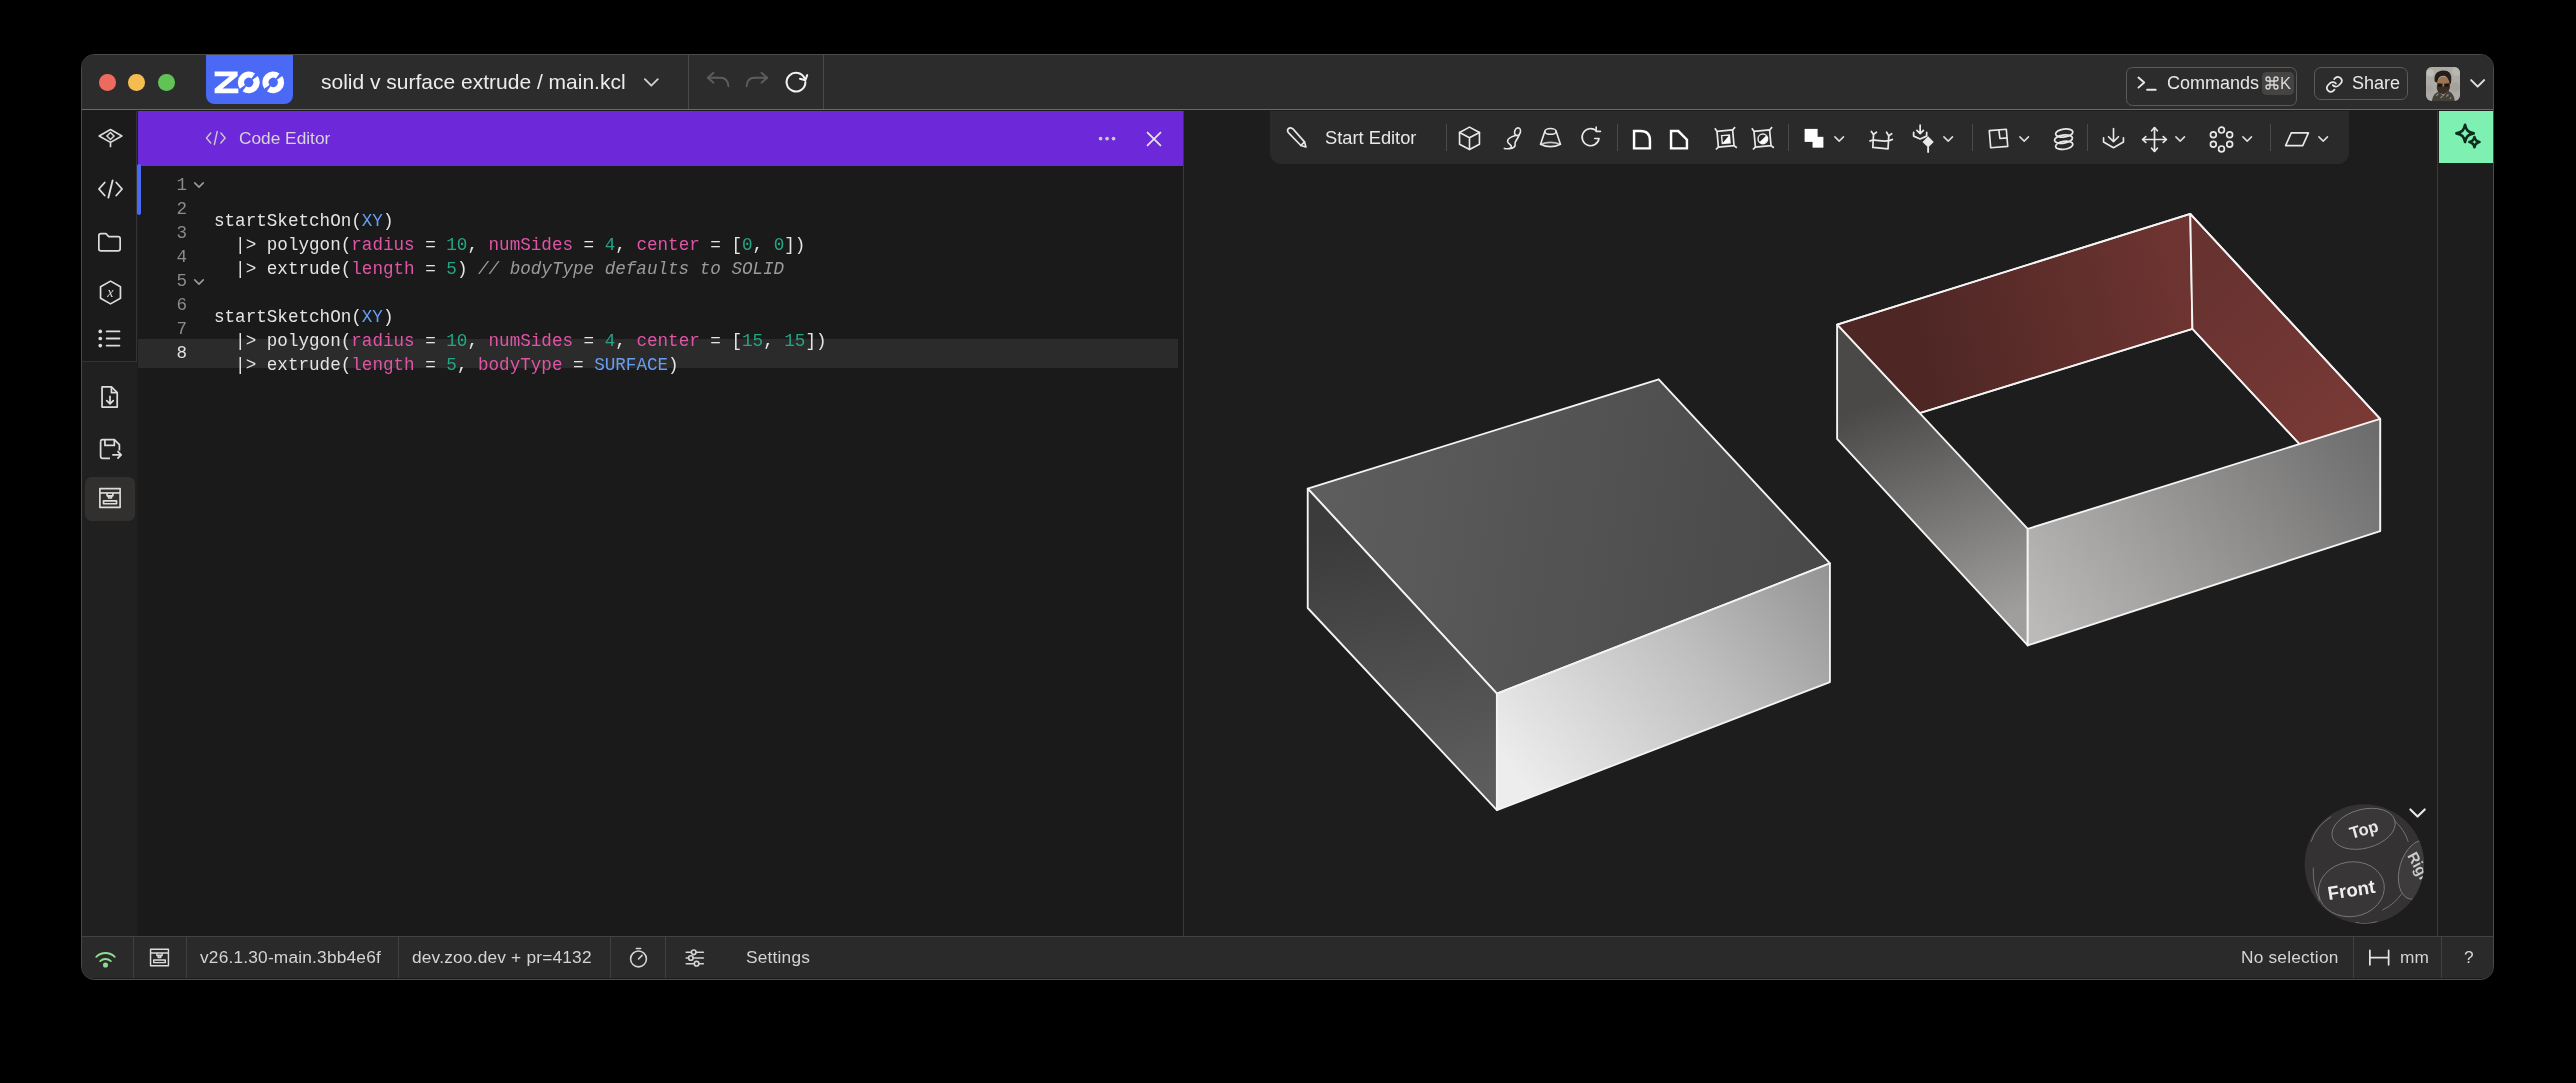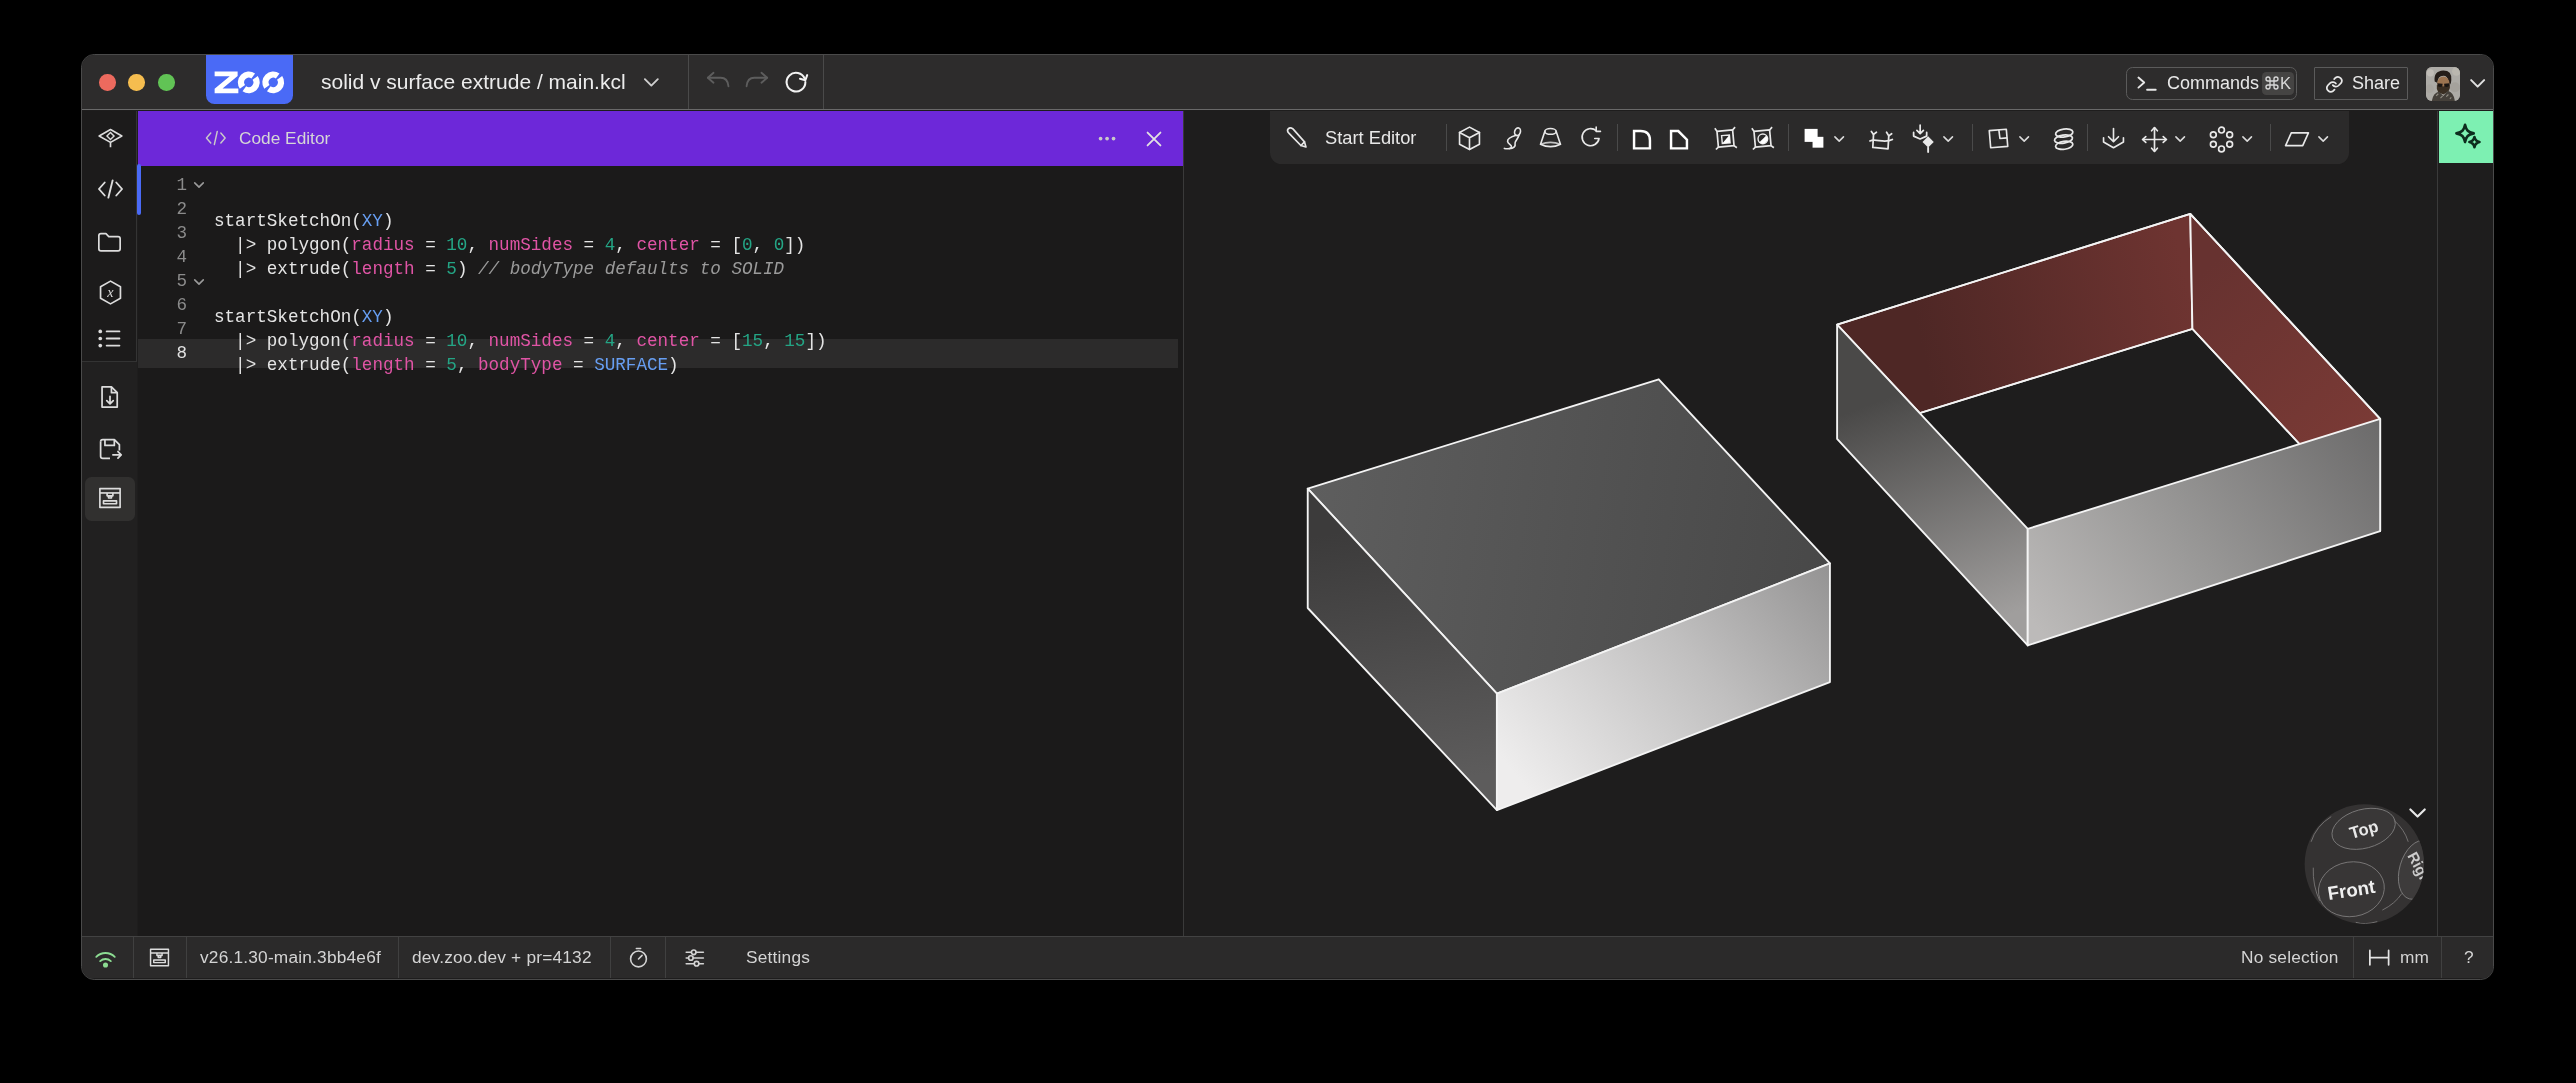--- a/index.html
+++ b/index.html
@@ -73,35 +73,35 @@
     </svg>
     <svg class="abs" style="left:661px;top:14.4px;" width="27" height="26" viewBox="0 0 38 36">
       <path d="M26 5 L34 12 L26 19" fill="none" stroke="#5d5d5d" stroke-width="2.6" stroke-linecap="round" stroke-linejoin="round"></path>
       <path d="M34 12 H16 Q6 12 5 24" fill="none" stroke="#5d5d5d" stroke-width="2.6" stroke-linecap="round"></path>
     </svg>
     <svg class="abs" style="left:701px;top:14.4px;" width="26" height="26" viewBox="0 0 36 36">
       <path d="M 30.1 13.4 A 13 13 0 1 0 31 18" fill="none" stroke="#f2f2f2" stroke-width="2.8" stroke-linecap="round"></path>
       <path d="M 33.5 8.5 L 31 15.5 L 23.5 13.5" fill="none" stroke="#f2f2f2" stroke-width="2.8" stroke-linecap="round" stroke-linejoin="round"></path>
     </svg>
 
-    <div class="abs" style="left:2044px;top:12.2px;width:171px;height:33px;border:1.4px solid #5b5b5b;border-radius:6.5px;">
+    <div class="abs" style="left:2044px;top:12.2px;width:171px;height:39px;border:1.4px solid #5b5b5b;border-radius:6.5px;">
       <svg class="abs" style="left:10px;top:8px;" width="21.6" height="16" viewBox="0 0 30 22">
           <path d="M2 2 L10 9 L2 16" fill="none" stroke="#e8e8e8" stroke-width="2.6" stroke-linecap="round" stroke-linejoin="round"></path>
           <path d="M14 19 H26" stroke="#e8e8e8" stroke-width="2.6" stroke-linecap="round"></path>
         </svg>
       <span class="abs" style="left:40px;top:0;height:30px;line-height:30px;font-size:18px;color:#e8e8e8;">Commands</span>
       <div class="abs" style="left:135px;top:3.6px;width:32px;height:23px;background:#454443;border-radius:4.3px;">
         <svg class="abs" style="left:2.2px;top:3.6px;" width="16" height="16" viewBox="0 0 24 24">
             <path d="M15 6v12a3 3 0 1 0 3-3H6a3 3 0 1 0 3 3V6a3 3 0 1 0-3 3h12a3 3 0 1 0-3-3" fill="none" stroke="#d8d8d8" stroke-width="2"></path>
           </svg>
         <span class="abs" style="left:18px;top:0;height:23px;line-height:23px;font-size:16.5px;color:#d8d8d8;">K</span>
       </div>
     </div>
 
-    <div class="abs" style="left:2232px;top:12.2px;width:94px;height:33px;border:1.4px solid #5b5b5b;border-radius:1px;">
+    <div class="abs" style="left:2232px;top:12.2px;width:94px;height:33px;border:1.4px solid #5b5b5b;border-radius:7px;">
       <svg class="abs" style="left:10px;top:6.5px;" width="18.7" height="18.7" viewBox="0 0 24 24">
           <g fill="none" stroke="#e8e8e8" stroke-width="2.2" stroke-linecap="round">
             <path d="M10 13a5 5 0 0 0 7.5.5l3-3a5 5 0 0 0-7-7l-1.7 1.7"></path>
             <path d="M14 11a5 5 0 0 0-7.5-.5l-3 3a5 5 0 0 0 7 7l1.7-1.7"></path>
           </g>
         </svg>
       <span class="abs" style="left:37px;top:0;height:30px;line-height:30px;font-size:18px;color:#e8e8e8;">Share</span>
     </div>
 
     <div class="abs" style="left:2344px;top:11.5px;width:34px;height:34px;border-radius:5.8px;overflow:hidden;">

